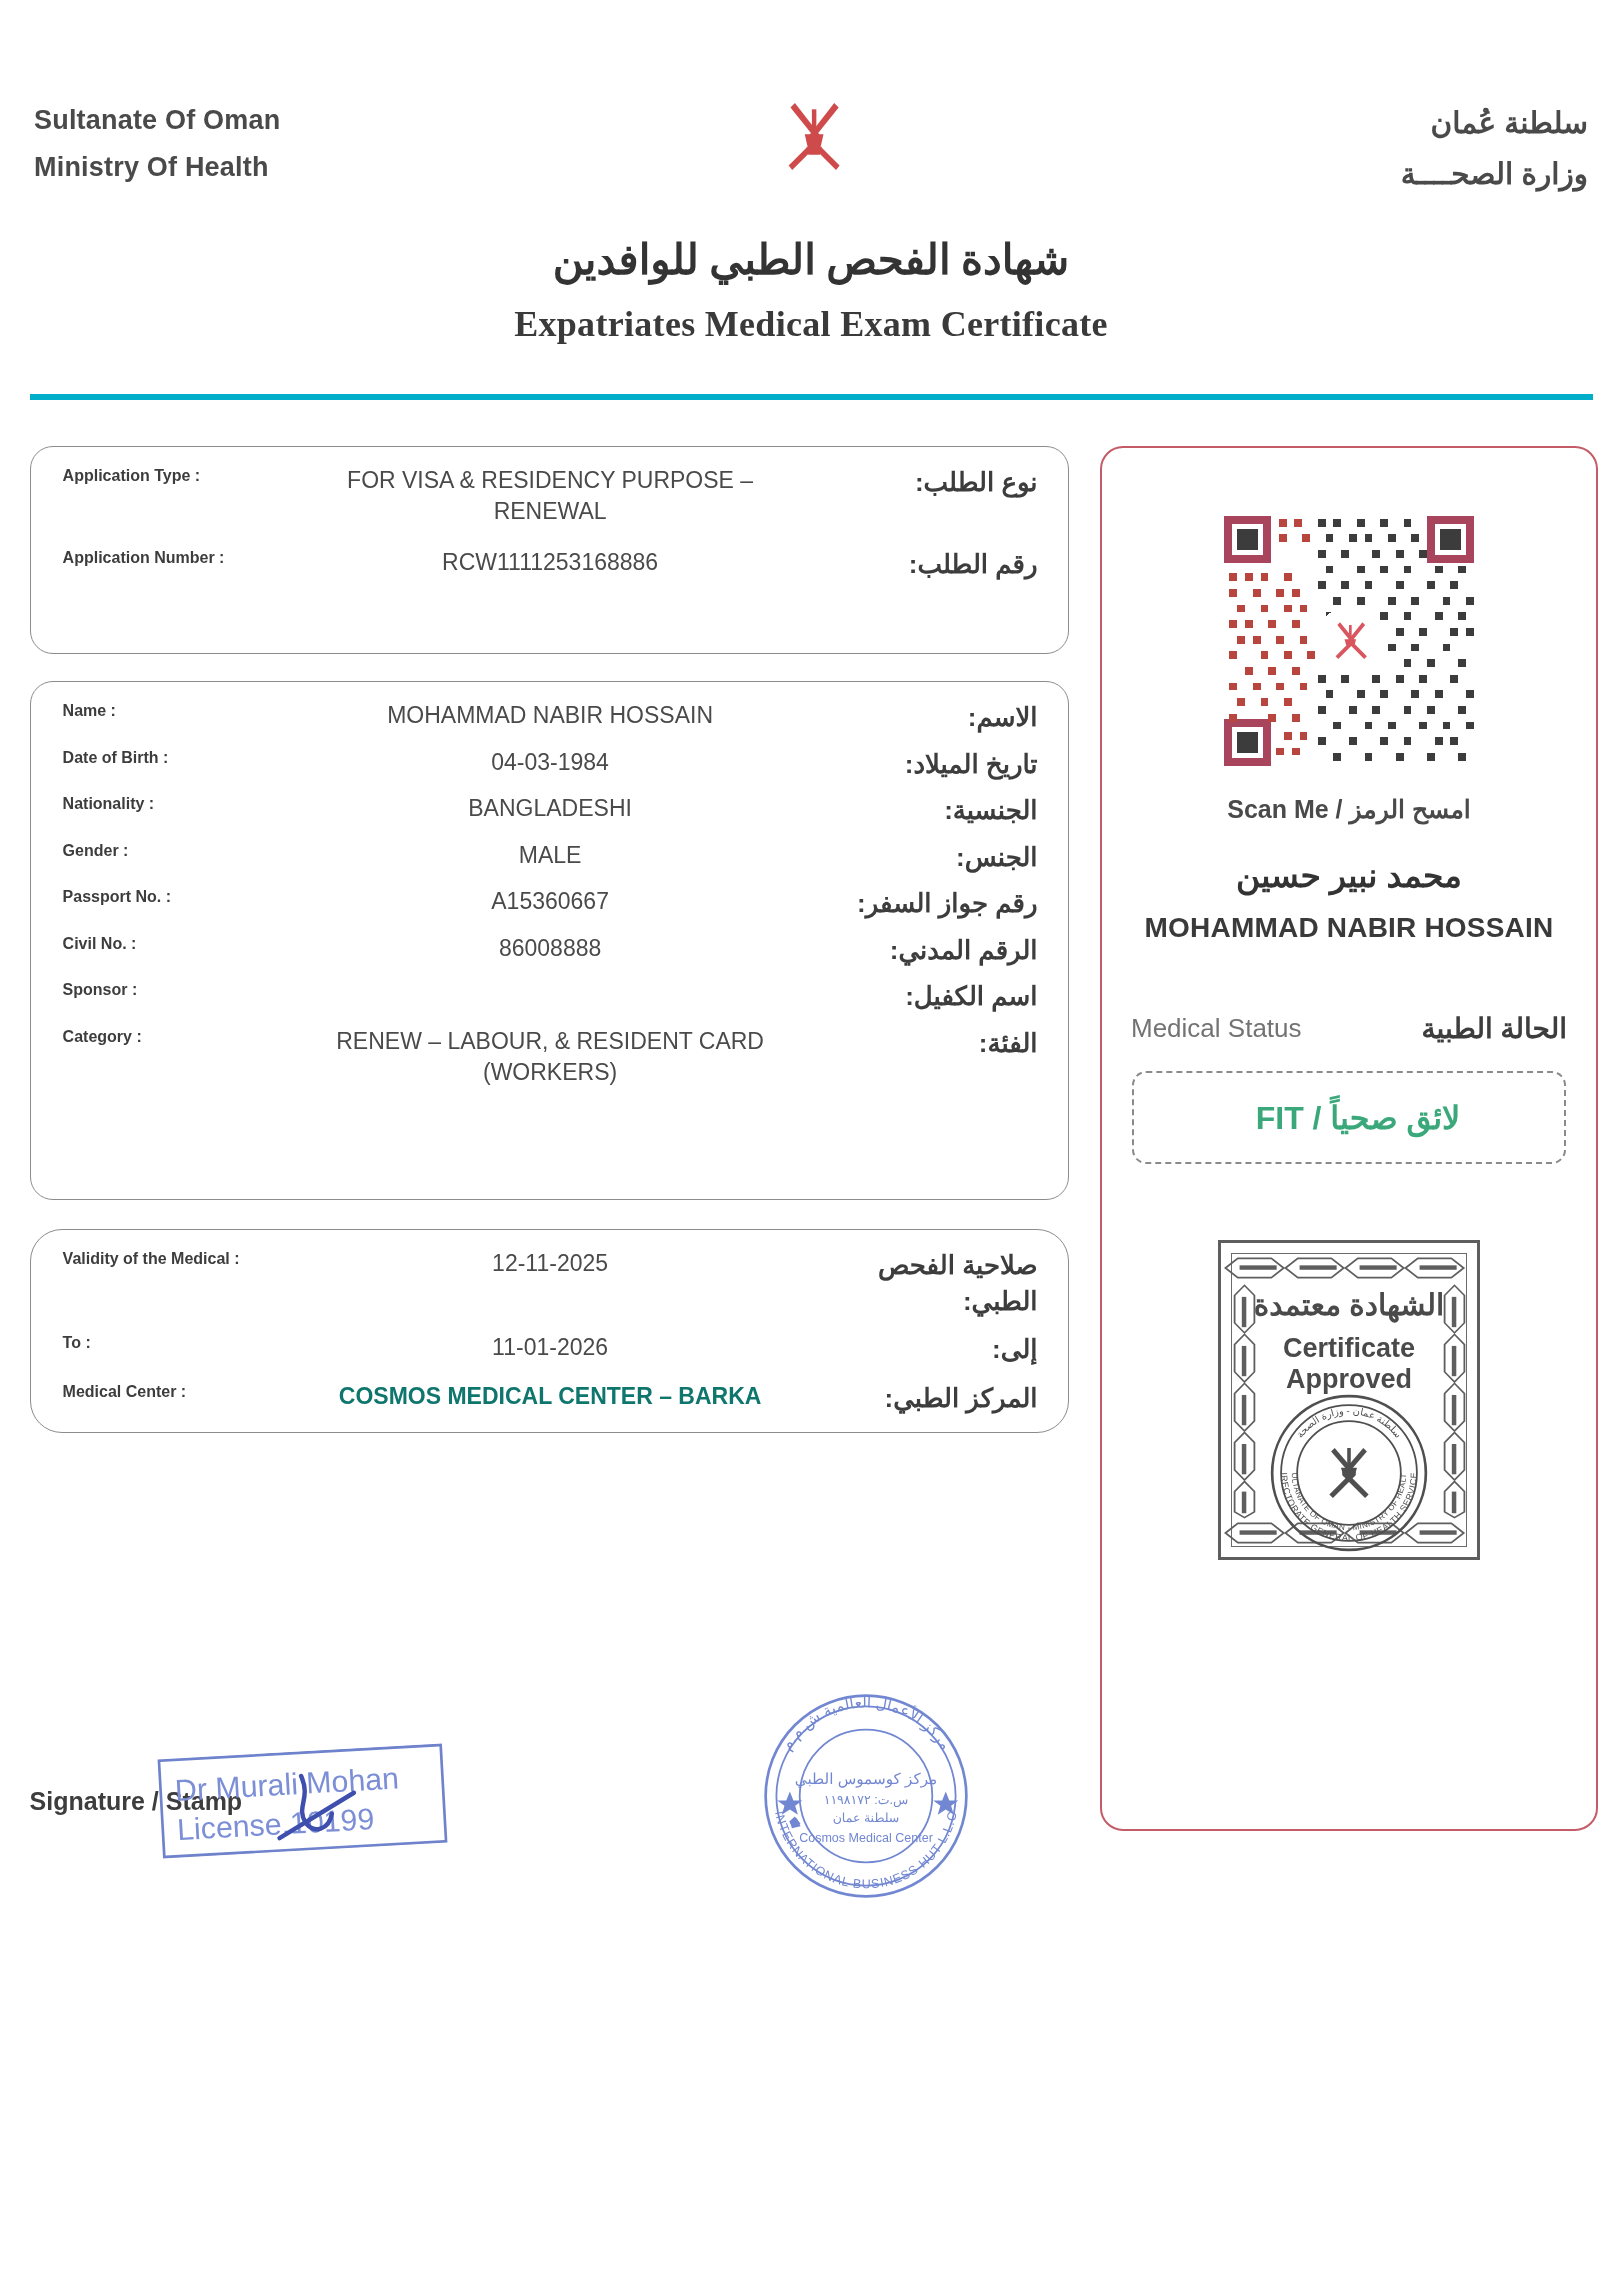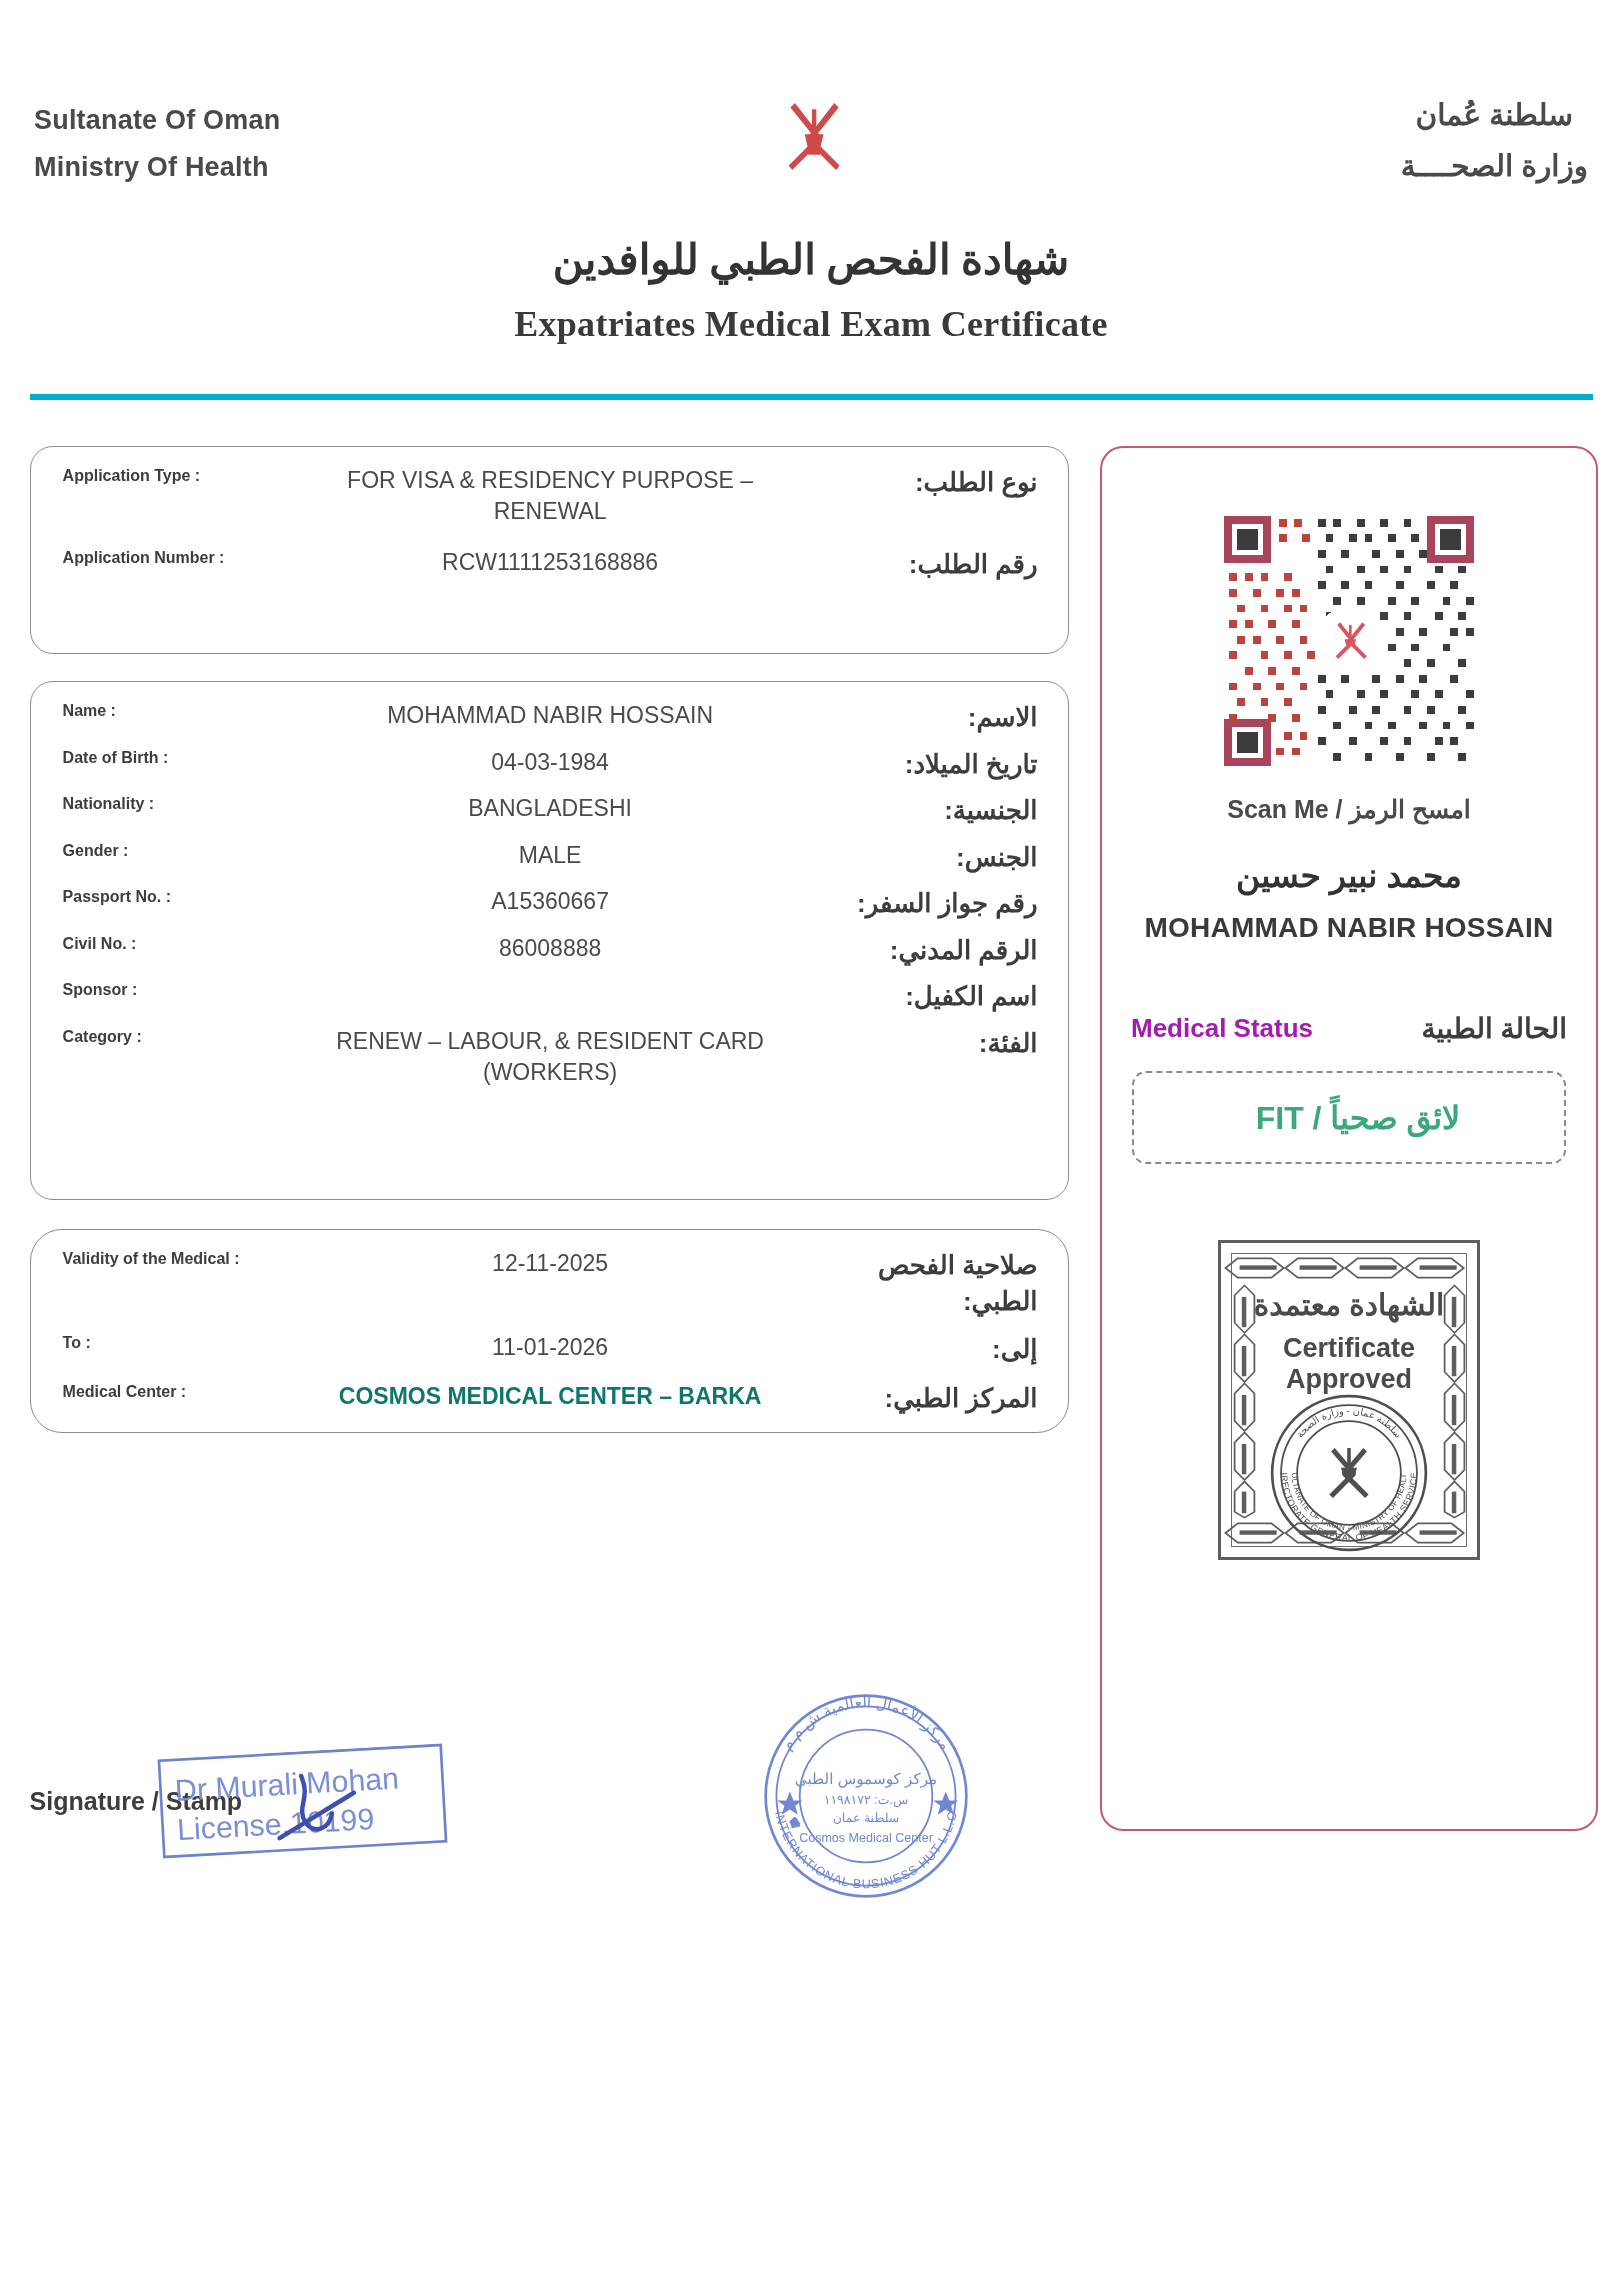--- a/index.html
+++ b/index.html
@@ -29,22 +29,22 @@
     line-height: 1.75;
   }
   .hdr-left div {
     font-size: 27px;
     font-weight: 600;
     color: #4a4a4a;
     letter-spacing: 0.2px;
   }
   .hdr-right {
     position: absolute;
-    right: 34px; top: 90px;
-    text-align: center;
+    right: 34px; top: 98px;
+    text-align: right;
     direction: rtl;
     line-height: 1.72;
   }
   .hdr-right div {
     font-size: 29.6px;
     font-weight: 600;
     color: #4a4a4a;
   }
 
   
@@ -200,22 +200,22 @@
 
   .ms-row {
     position: absolute;
     left: 29px; right: 29px; top: 564px;
     display: flex;
     justify-content: space-between;
     align-items: center;
   }
   .ms-en {
     font-size: 26px;
-    font-weight: 700;
-    color: #a21caf;
+    font-weight: 400;
+    color: #737373;
   }
   .ms-ar {
     font-size: 28px;
     font-weight: 600;
     color: #3d3d3d;
     direction: rtl;
   }
 
   .fit-box {
     position: absolute;

